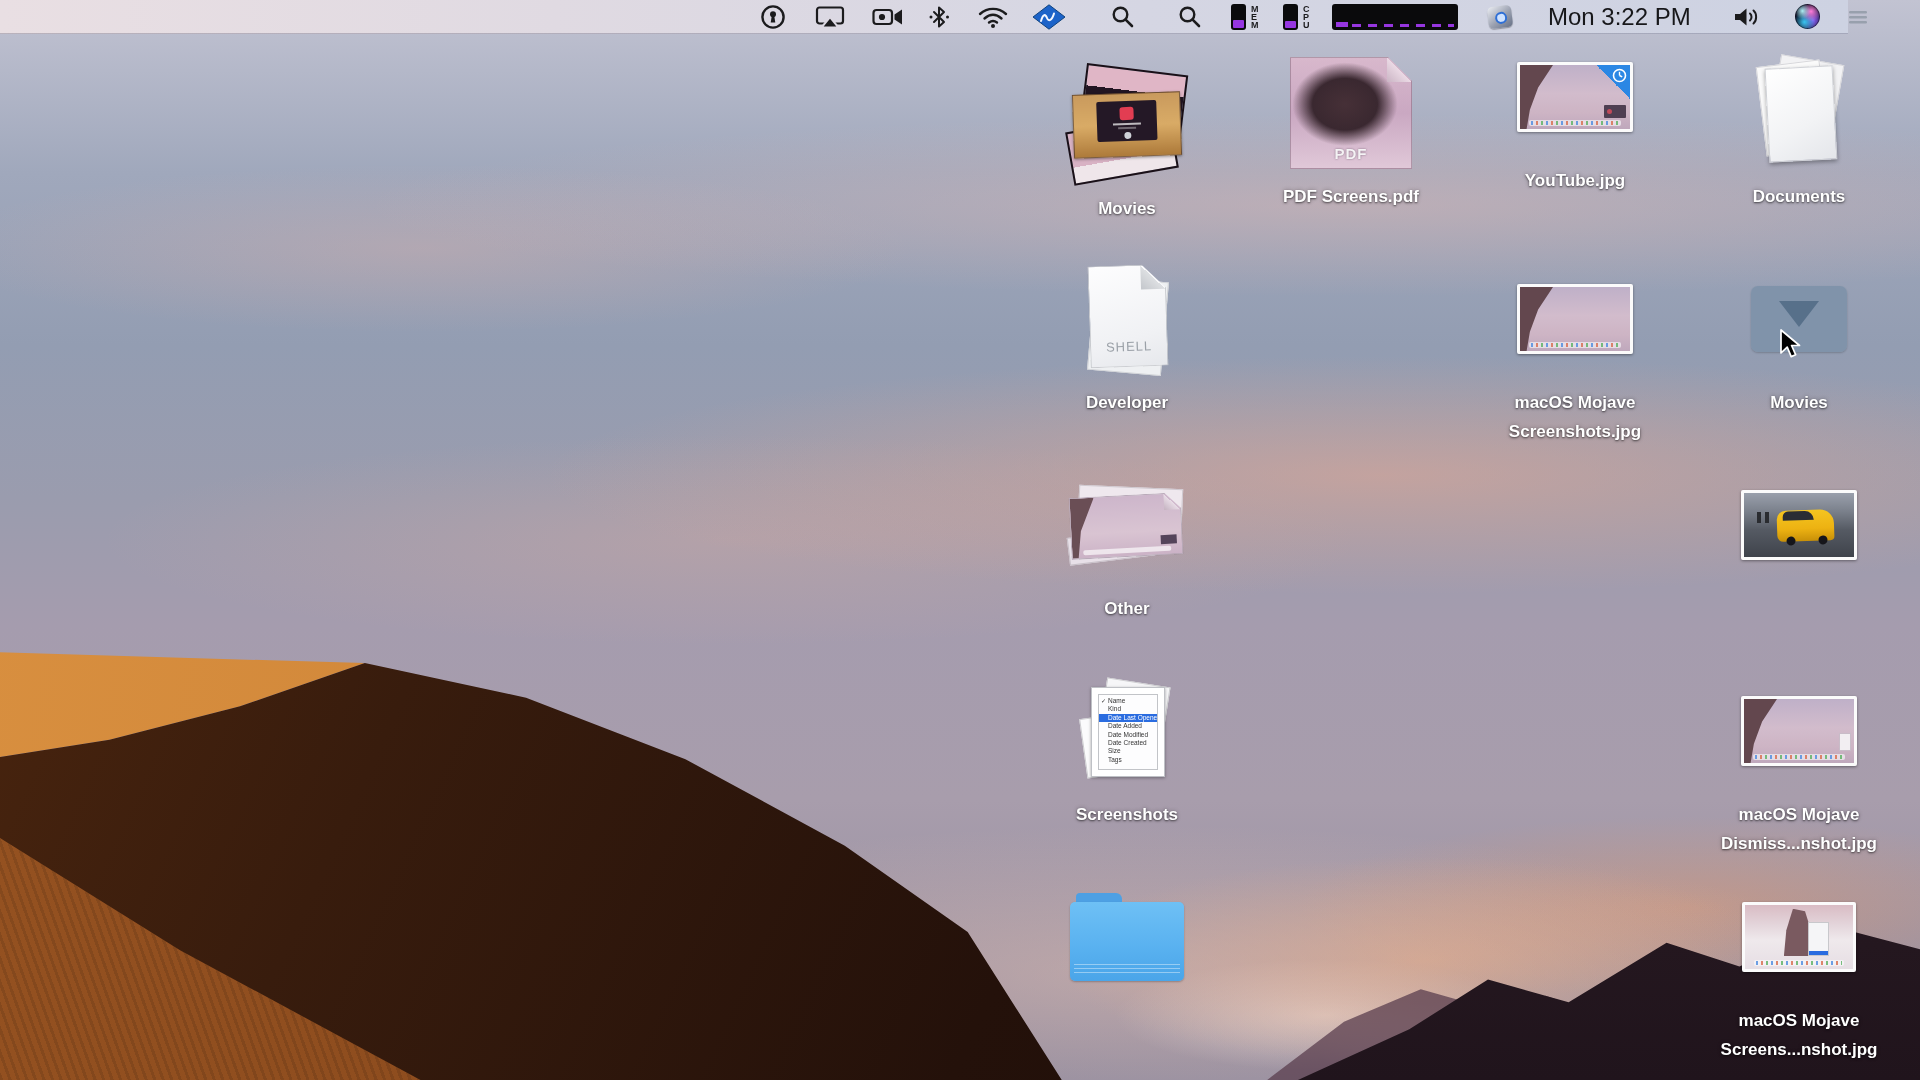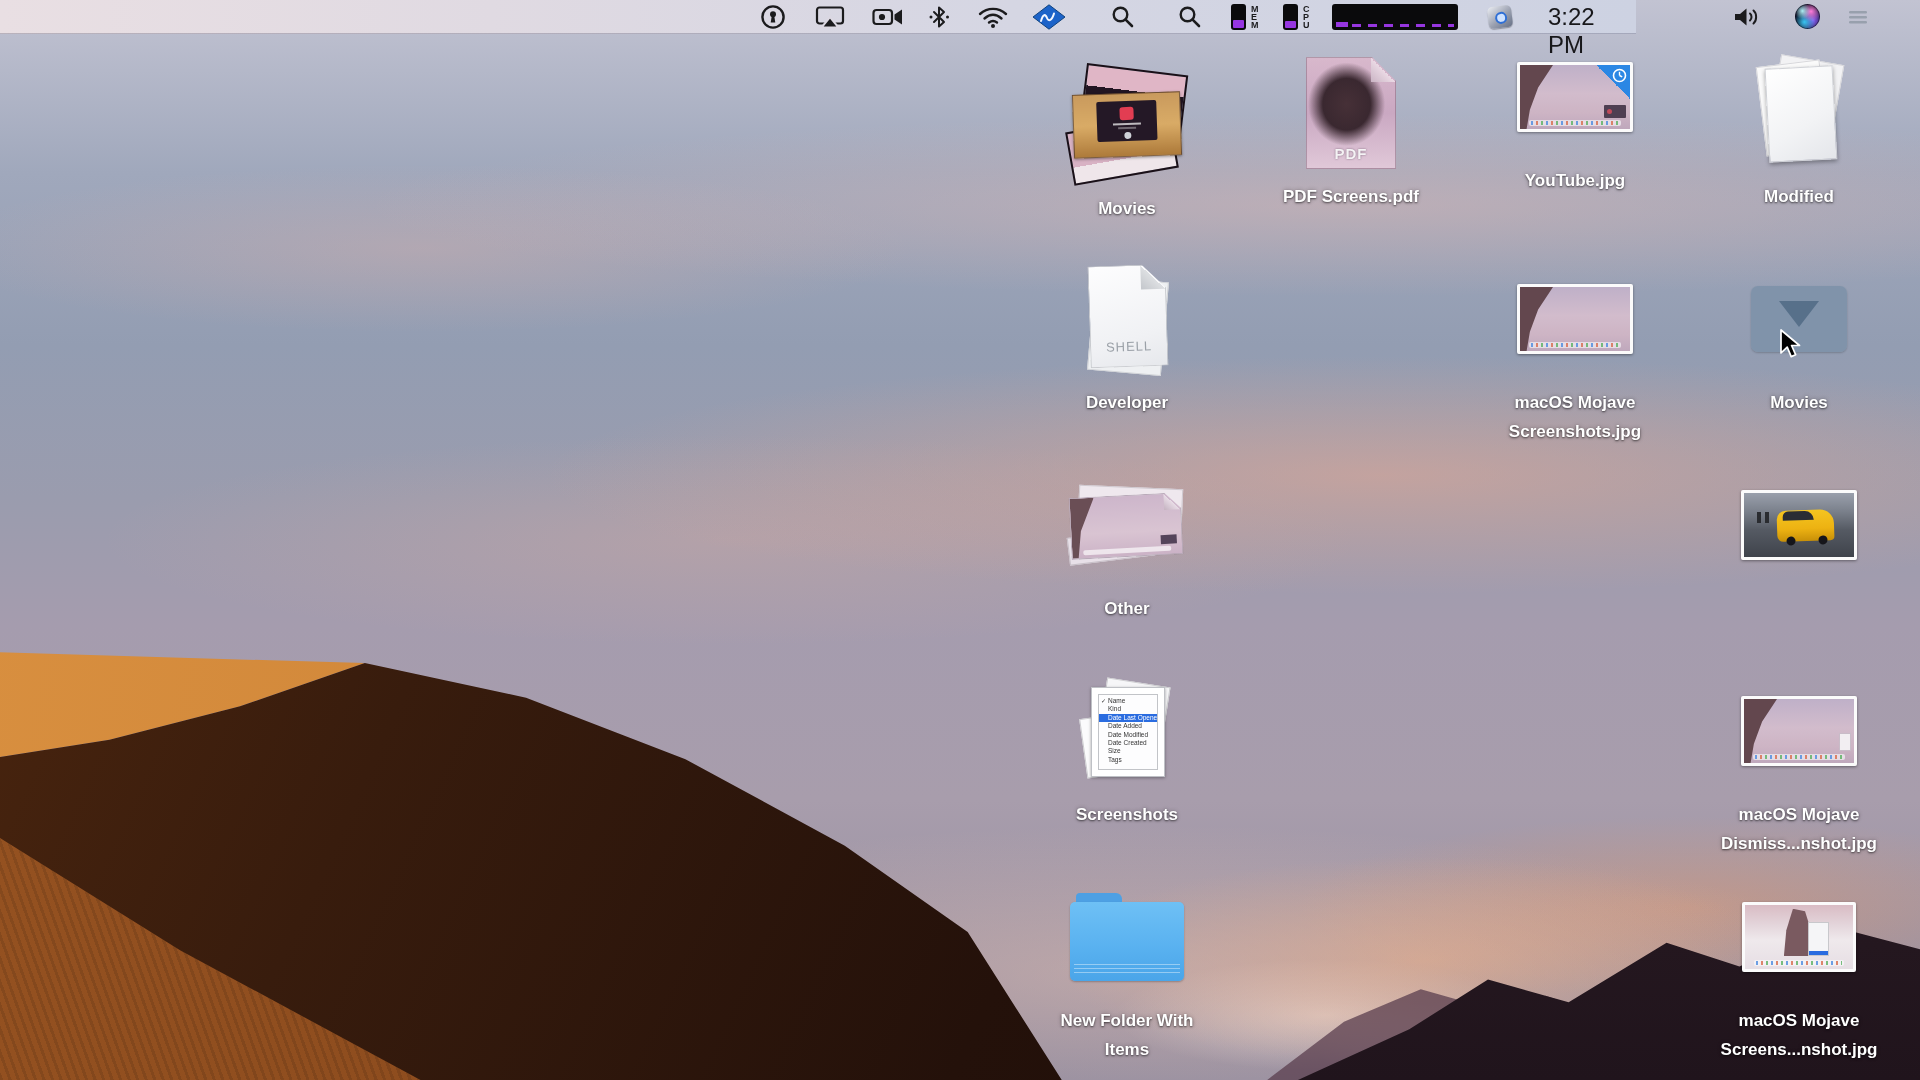--- a/index.html
+++ b/index.html
@@ -35,21 +35,21 @@
       repeating-linear-gradient(70deg, rgba(0,0,0,0.10) 0 3px, rgba(0,0,0,0) 3px 8px),
       linear-gradient(120deg,#9a5522 0%,#8a4a1d 55%,#6e3714 100%);}
   .mtn-far{position:absolute;inset:0;opacity:.75;
     clip-path:polygon(66% 100%, 70% 94.6%, 74% 91.6%, 78% 93.6%, 80.5% 92.2%, 83.5% 94%, 86.5% 92.6%, 90% 93.6%, 100% 92%, 100% 100%);
     background:#5a3e4e;}
   .mtn{position:absolute;inset:0;
     clip-path:polygon(67.6% 100%, 73.4% 95.3%, 77.5% 90.7%, 81.7% 92.8%, 86.8% 87.3%, 90.6% 89.5%, 95.1% 85.6%, 100% 87.9%, 100% 100%);
     background:linear-gradient(180deg,#5a3a42 0%,#40282f 35%,#281a22 75%,#20141c 100%);}
 
   
-  #menubar{position:absolute;top:0;left:0;width:1636px;height:33px;
+  #menubar{position:absolute;top:0;left:0;width:1848px;height:33px;
     background:linear-gradient(90deg,#e9dfe3 0%,#e0dae2 30%,#d5d6e3 62%,#cdd2e2 100%);
     border-bottom:1px solid rgba(60,60,85,0.28);z-index:50;}
   .mb-item{position:absolute;top:0;height:33px;display:flex;align-items:center;color:#1b1b1d;}
   .mb-item svg{display:block;}
   .clock{font-size:24px;color:#17171a;letter-spacing:0;}
   .meter{width:15px;height:26px;background:#0a0a0c;border-radius:3px;position:relative;}
   .meter .fill{position:absolute;bottom:2px;left:2px;right:2px;background:#9636e0;border-radius:1px;}
   .vtext{width:10px;font-size:9px;line-height:8px;font-weight:700;color:#1b1b1d;word-break:break-all;}
   .graph{width:126px;height:26px;background:#0a0a0c;border-radius:3px;position:relative;}
   .graph::after{content:"";position:absolute;left:4px;right:4px;bottom:3px;height:3px;
@@ -113,21 +113,21 @@
     clip-path:polygon(0 0, calc(100% - 24px) 0, 100% 24px, 100% 100%, 0 100%);}
   .fold{position:absolute;top:0;right:0;width:24px;height:24px;
     background:linear-gradient(225deg, rgba(0,0,0,0) 50%, #dddfe2 50%, #c3c6cb 100%);}
   .badge-text{position:absolute;bottom:12px;left:0;width:100%;text-align:center;
     color:#9ba1a8;font-size:13px;letter-spacing:1px;font-weight:400;}
   .pdfpage{width:88px;height:110px;position:relative;border:1px solid rgba(120,90,110,.45);
     box-shadow:0 1px 3px rgba(0,0,0,.35);
     clip-path:polygon(0 0, calc(100% - 24px) 0, 100% 24px, 100% 100%, 0 100%);
     background:
       radial-gradient(ellipse 60% 52% at 45% 42%, #463037 0%, #3a2830 45%, rgba(58,40,48,0) 73%),
-      linear-gradient(180deg,#d8b8cc 0%,#caa8c2 50%,#e0c8d8 100%);}
+      linear-gradient(180deg,#d8b8cc 0%,#caa8c2 50%,#e0c8d8 100%); padding-left: 32px;}
   .pdf-fold{background:linear-gradient(225deg, rgba(0,0,0,0) 50%, #ead9e4 50%, #cab4c4 100%);}
   .pdf-text{position:absolute;bottom:6px;left:0;width:100%;text-align:center;
     color:rgba(255,255,255,.9);font-size:15px;font-weight:700;letter-spacing:1px;
     text-shadow:0 0 2px rgba(110,90,110,.9);}
   .devstack{width:92px;height:112px;position:relative;}
   .dev-back{position:absolute;left:10px;top:16px;width:72px;height:92px;transform:rotate(5deg);
     background:#eef0f2;border:1px solid #d0d2d6;}
   .dev-front{position:absolute;left:8px;top:2px;width:76px;height:100px;transform:rotate(-2deg);}
 
   
@@ -391,21 +391,21 @@
 
 <div class="cell" style="left:1689px;top:48px">
   <div class="icon-wrap">
     <div class="docs">
       <div class="doc-b1"></div>
       <div class="doc-b2"></div>
       <div class="doc-f"></div>
     </div>
   </div>
   <div class="label">
-    <div>Modified</div>
+    <div>Documents</div>
       <div></div>
   </div>
 </div>
 
 <div class="cell" style="left:1017px;top:254px">
   <div class="icon-wrap">
     <div class="devstack">
       <div class="dev-back"></div>
       <div class="page dev-front">
         <div class="fold"></div>
@@ -512,24 +512,20 @@
   </div>
 </div>
 
 <div class="cell" style="left:1017px;top:872px">
   <div class="icon-wrap">
     <div class="folder">
       <div class="tab"></div>
       <div class="bodyp"></div>
     </div>
   </div>
-  <div class="label">
-    <div>New Folder With</div>
-      <div>Items</div>
-  </div>
 </div>
 
 <div class="cell" style="left:1689px;top:872px">
   <div class="icon-wrap">
     <div class="saltshot">
       <div class="mound"></div>
       <div class="tinymenu"></div>
       <div class="dock"></div>
     </div>
   </div>

